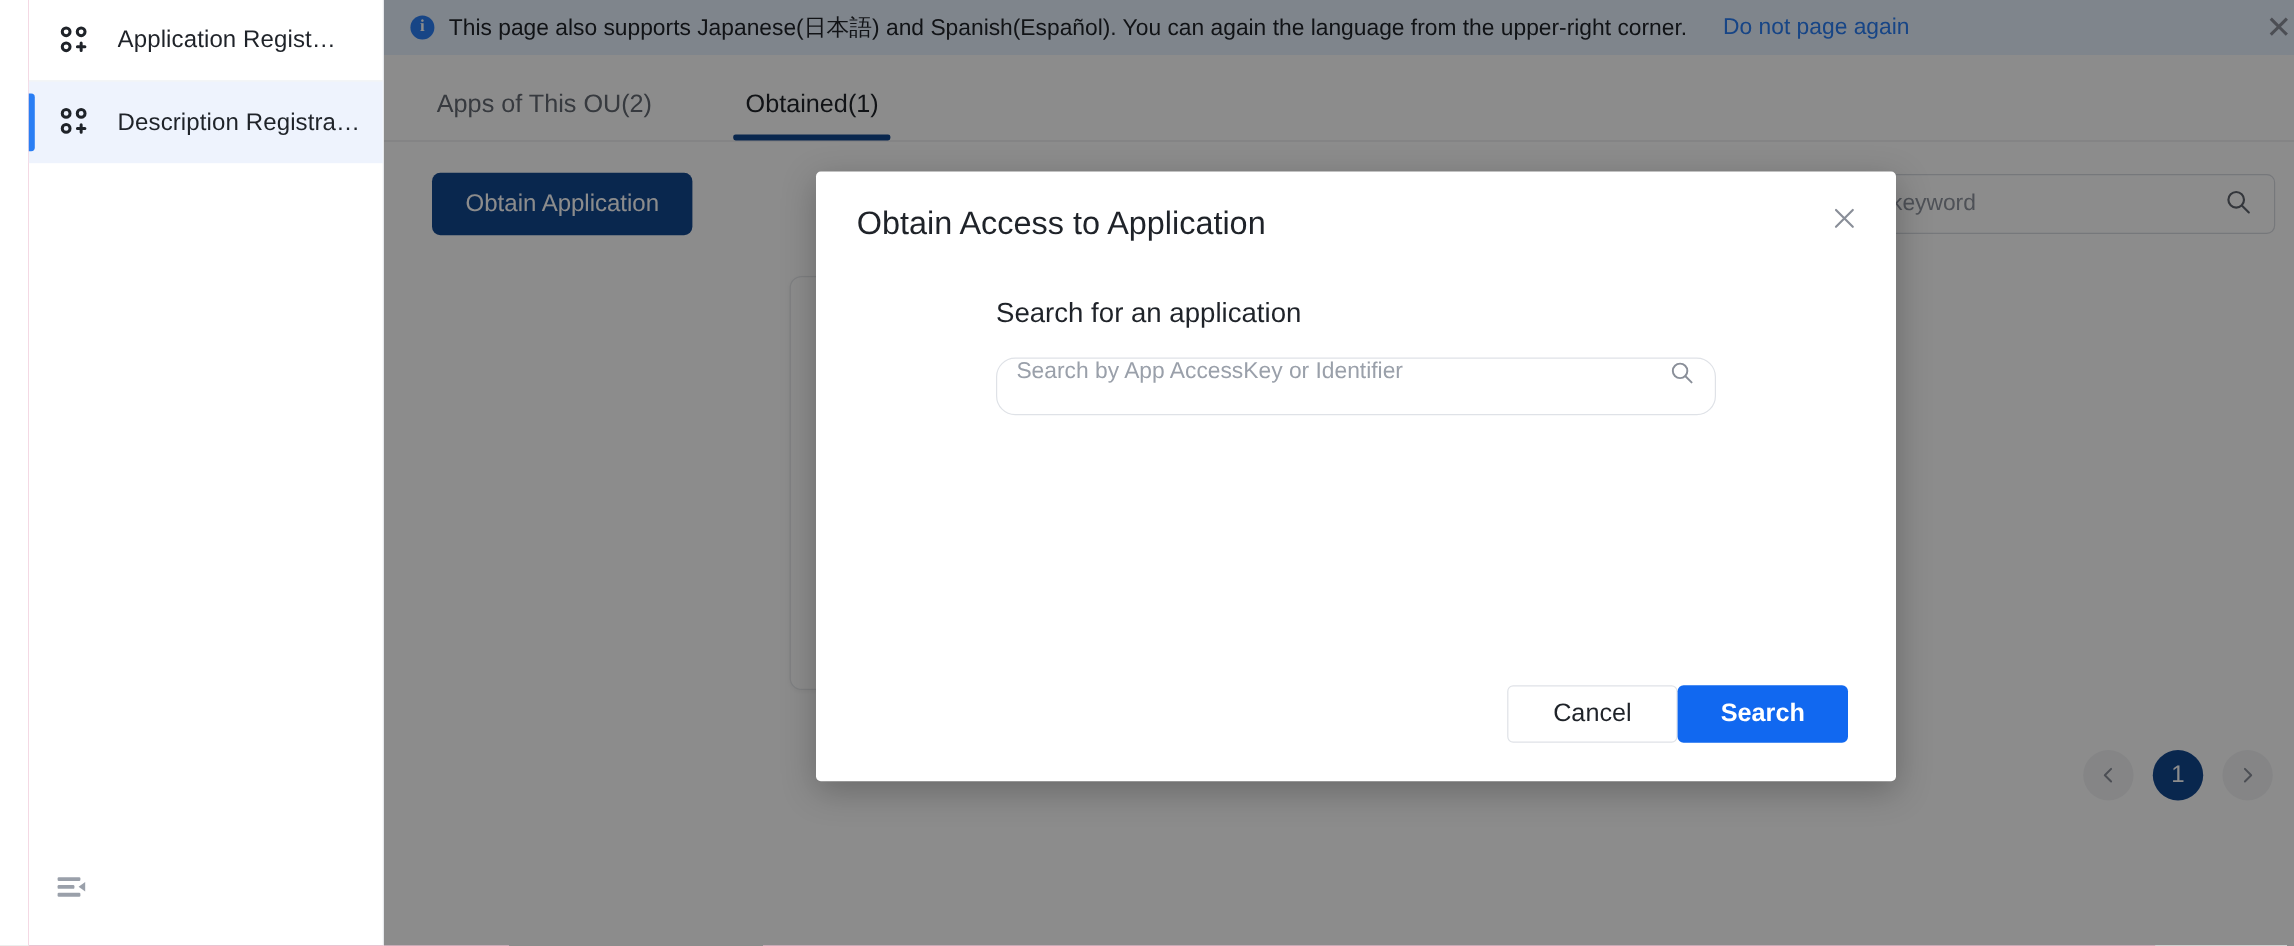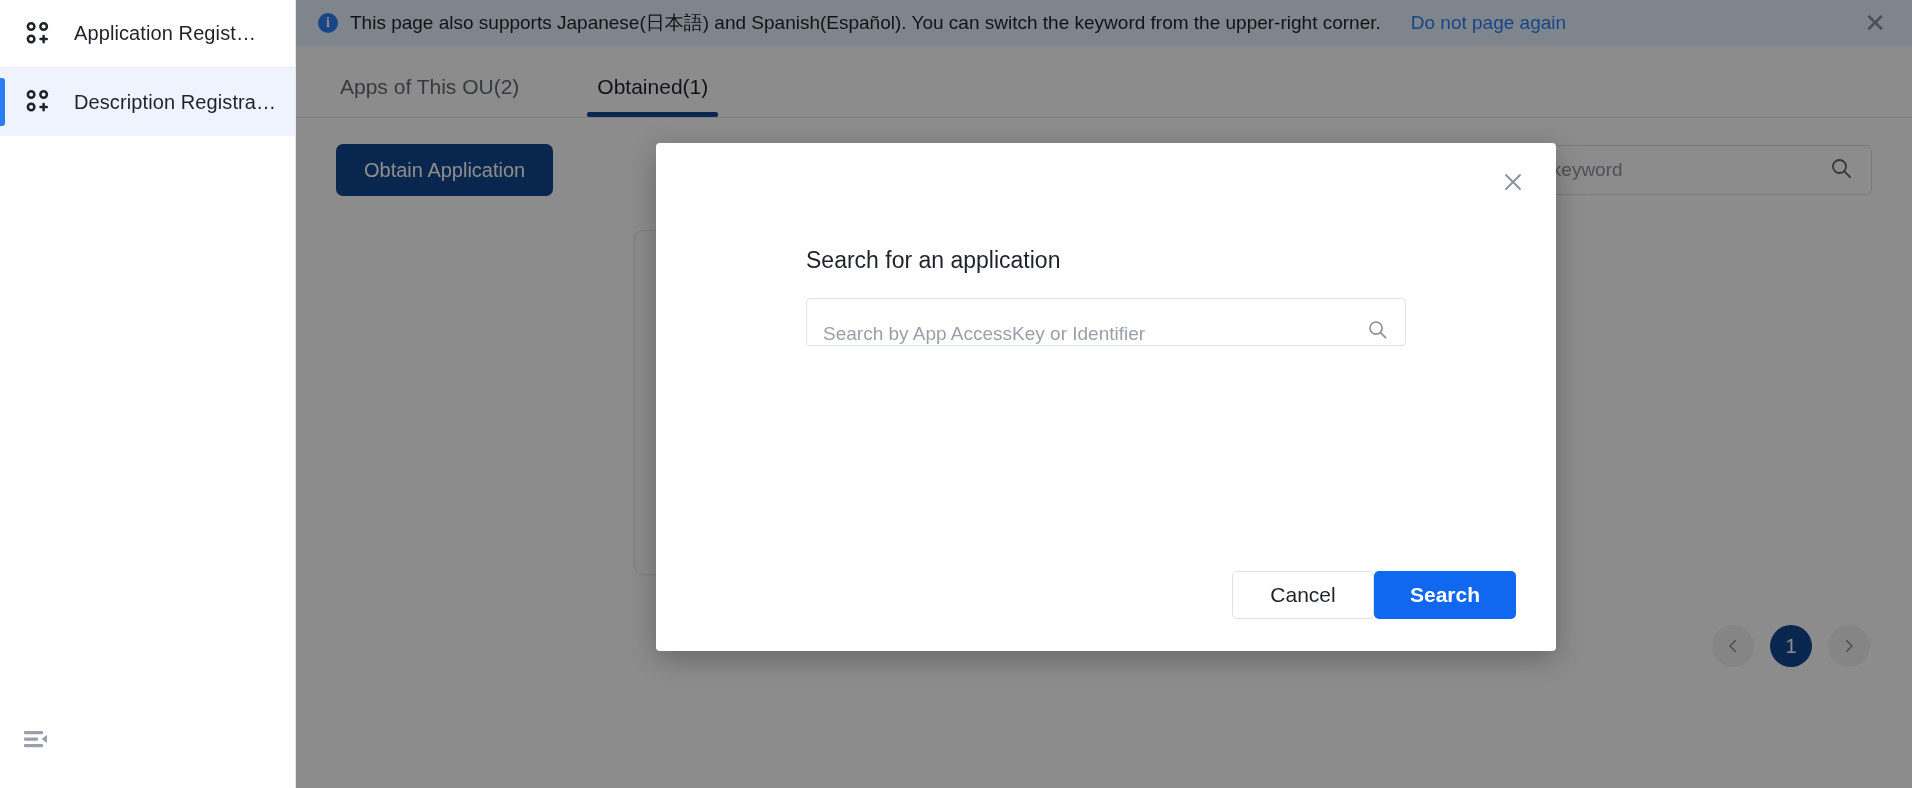--- a/index.html
+++ b/index.html
@@ -9,20 +9,21 @@
     overflow: hidden;
     font-family: "Liberation Sans", sans-serif;
     background: #ffffff;
   }
 
   #app {
     position: relative;
     width: 1772px;
     height: 788px;
     background: #be185d;
+    margin-left: 24px;
   }
 
   
   #sidebar {
     position: absolute;
     left: 0; top: 0;
     width: 296px;
     height: 788px;
     background: #ffffff;
     border-right: 1px solid #e6e8ec;
@@ -331,23 +332,23 @@
     color: #1f2329;
     margin-left: 150px;
     margin-bottom: 24px;
   }
   #modal-search {
     position: relative;
     margin-left: 150px;
     width: 600px;
     height: 48px;
     border: 1px solid #dfe2e7;
-    border-radius: 4px;
-    display: flex;
-    align-items: flex-end;
+    border-radius: 16px;
+    display: flex;
+    align-items: flex-start;
     padding: 0 16px;
     background: #fff;
   }
   #modal-search .ph {
     font-size: 19px;
     color: #9aa0aa;
   }
   #modal-search .sicon { margin-left: auto; }
 
   #modal-footer {
@@ -418,21 +419,21 @@
         <rect x="2" y="17" width="19" height="3.2" rx="1" fill="#9aa0aa"></rect>
         <path d="M25 8 L19.5 12 L25 16 Z" fill="#9aa0aa"></path>
       </svg>
     </div>
   </div>
 
   <div id="main">
 
     <div id="banner">
       <span class="info-dot">i</span>
-      <span class="btext">This page also supports Japanese(日本語) and Spanish(Español). You can switch the keyword from the upper-right corner.</span>
+      <span class="btext">This page also supports Japanese(日本語) and Spanish(Español). You can again the language from the upper-right corner.</span>
       <span class="blink">Do not page again</span>
       <span class="bclose">✕</span>
     </div>
 
     <div id="tabs">
       <div class="tab">
         <span>Apps of This OU(2)</span>
       </div>
       <div class="tab sel">
         <span>Obtained(1)</span>
@@ -506,20 +507,21 @@
         <svg width="18" height="18" viewBox="0 0 24 24" fill="none" stroke="#8a8f99" stroke-width="2.2" stroke-linecap="round" stroke-linejoin="round">
           <path d="M9 5 L16 12 L9 19"></path>
         </svg>
       </div>
     </div>
   </div>
 
   <div id="dim"></div>
 
   <div id="modal">
+    <div id="modal-title">Obtain Access to Application</div>
 
     <div id="modal-close">
       <svg width="24" height="24" viewBox="0 0 24 24" fill="none" stroke="#8a8f99" stroke-width="1.8" stroke-linecap="round">
         <path d="M5 5 L19 19 M19 5 L5 19"></path>
       </svg>
     </div>
 
     <div id="modal-body">
       <div id="modal-sub">Search for an application</div>
 

